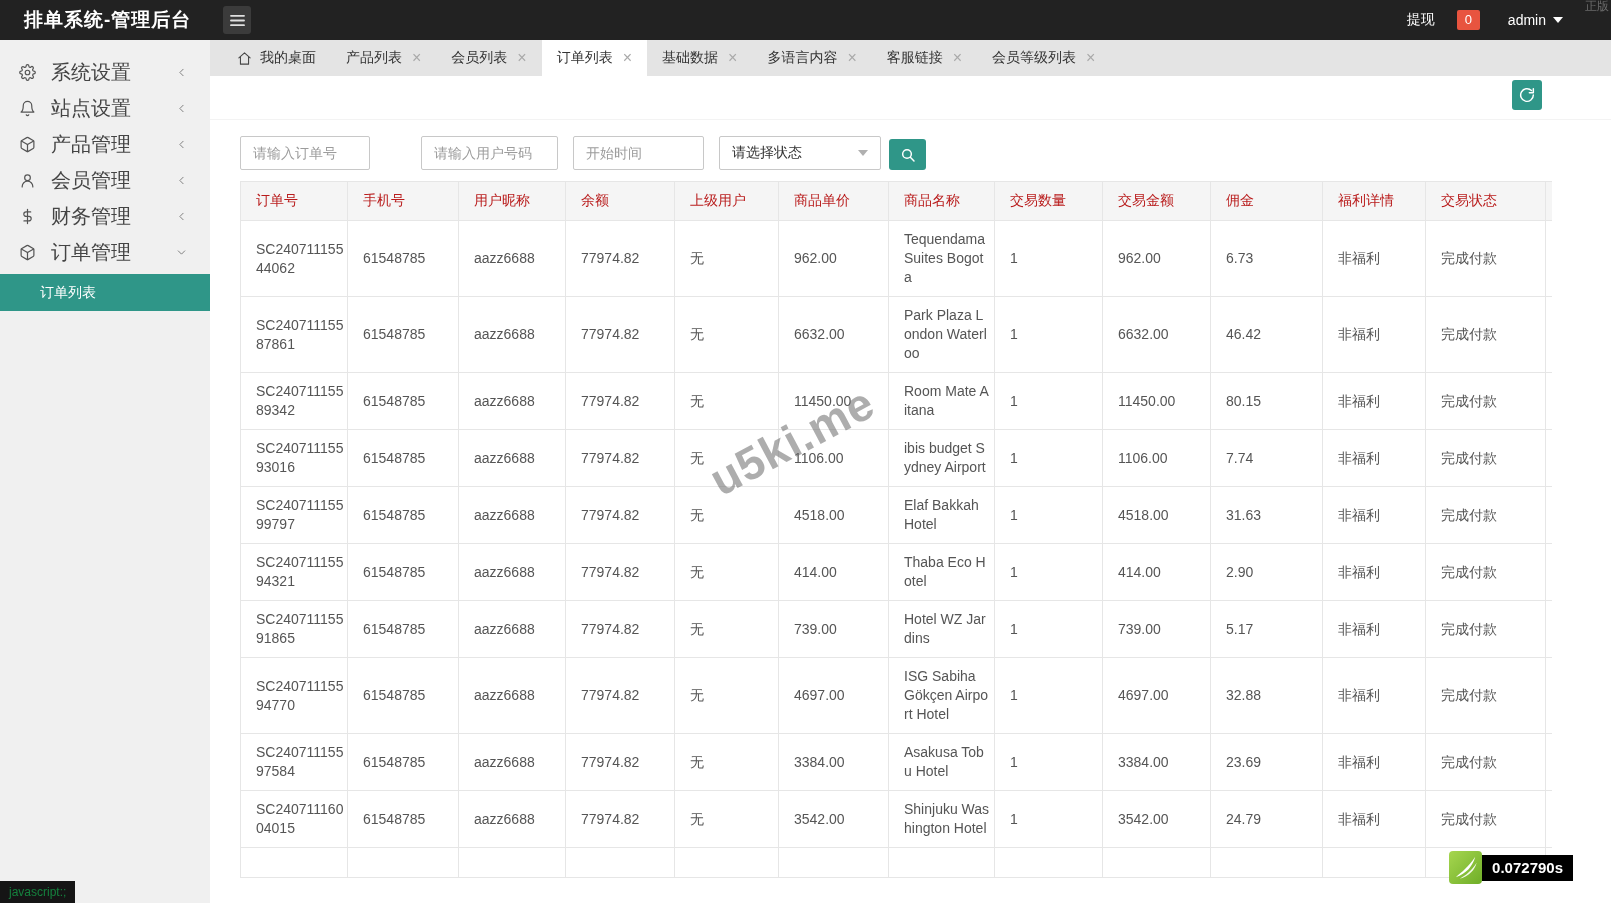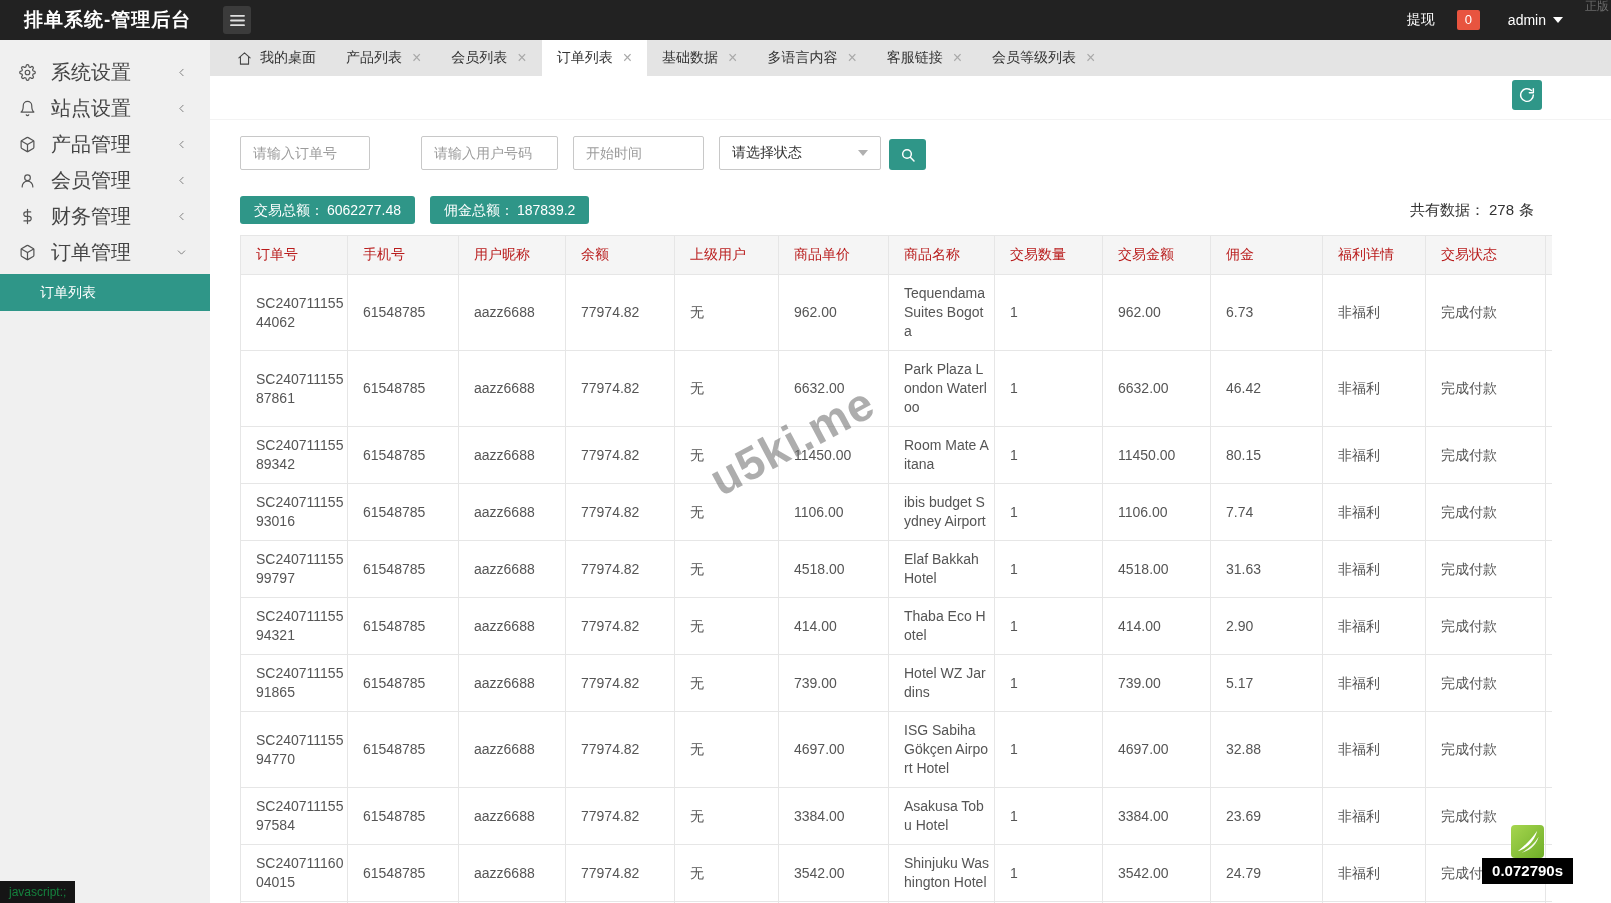--- a/index.html
+++ b/index.html
@@ -96,21 +96,21 @@
     position:absolute; left:472px; top:374px; width:220px; text-align:center;
     font-size:46px; font-weight:600; letter-spacing:1px; color:rgba(105,105,105,0.55);
     transform:rotate(-28deg); pointer-events:none; z-index:8;
   }
 
   
   .status-tip {
     position:absolute; left:0; bottom:0; background:#151515; color:#15803d;
     font-size:12px; padding:4px 9px; z-index:40; white-space:nowrap;
   }
-  .debug { position:absolute; right:38px; bottom:19px; display:flex; align-items:center; z-index:40;flex-direction:column; }
+  .debug { position:absolute; right:38px; bottom:19px; display:flex; align-items:center; z-index:40; }
   .debug-logo {
     width:33px; height:33px; border-radius:4px; cursor:pointer;
     background:linear-gradient(135deg,#a6d64f,var(--logo-green,#6fae28));
     display:flex; align-items:center; justify-content:center;
   }
   .debug-logo svg { width:33px; height:33px; display:block; }
   .debug-time {
     background:#000; color:#fff; font-size:15px; font-weight:bold;
     padding:5px 10px; line-height:16px; white-space:nowrap;
   }
@@ -300,31 +300,20 @@
     <div class="search-btn">
       <span class="icn">
         <svg viewBox="0 0 24 24" fill="none" stroke="currentColor" stroke-width="2.2" stroke-linecap="round">
           <circle cx="10.5" cy="10.5" r="6.5"></circle>
             <line x1="15.5" y1="15.5" x2="21" y2="21"></line>
         </svg>
       </span>
     </div>
   </div>
 
-  <div class="stats-row">
-    <div class="stat-badge">
-      <span>交易总额：</span><span class="val">6062277.48</span>
-    </div>
-    <div class="stat-badge">
-      <span>佣金总额：</span><span class="val">187839.2</span>
-    </div>
-    <div class="record-count">
-      <span>共有数据：</span><span class="val">278</span><span class="unit">条</span>
-    </div>
-  </div>
 
   <div class="table-wrap">
     <table>
       <colgroup>
         <col style="width:107px">
           <col style="width:111px">
           <col style="width:107px">
           <col style="width:109px">
         <col style="width:104px">
           <col style="width:110px">

